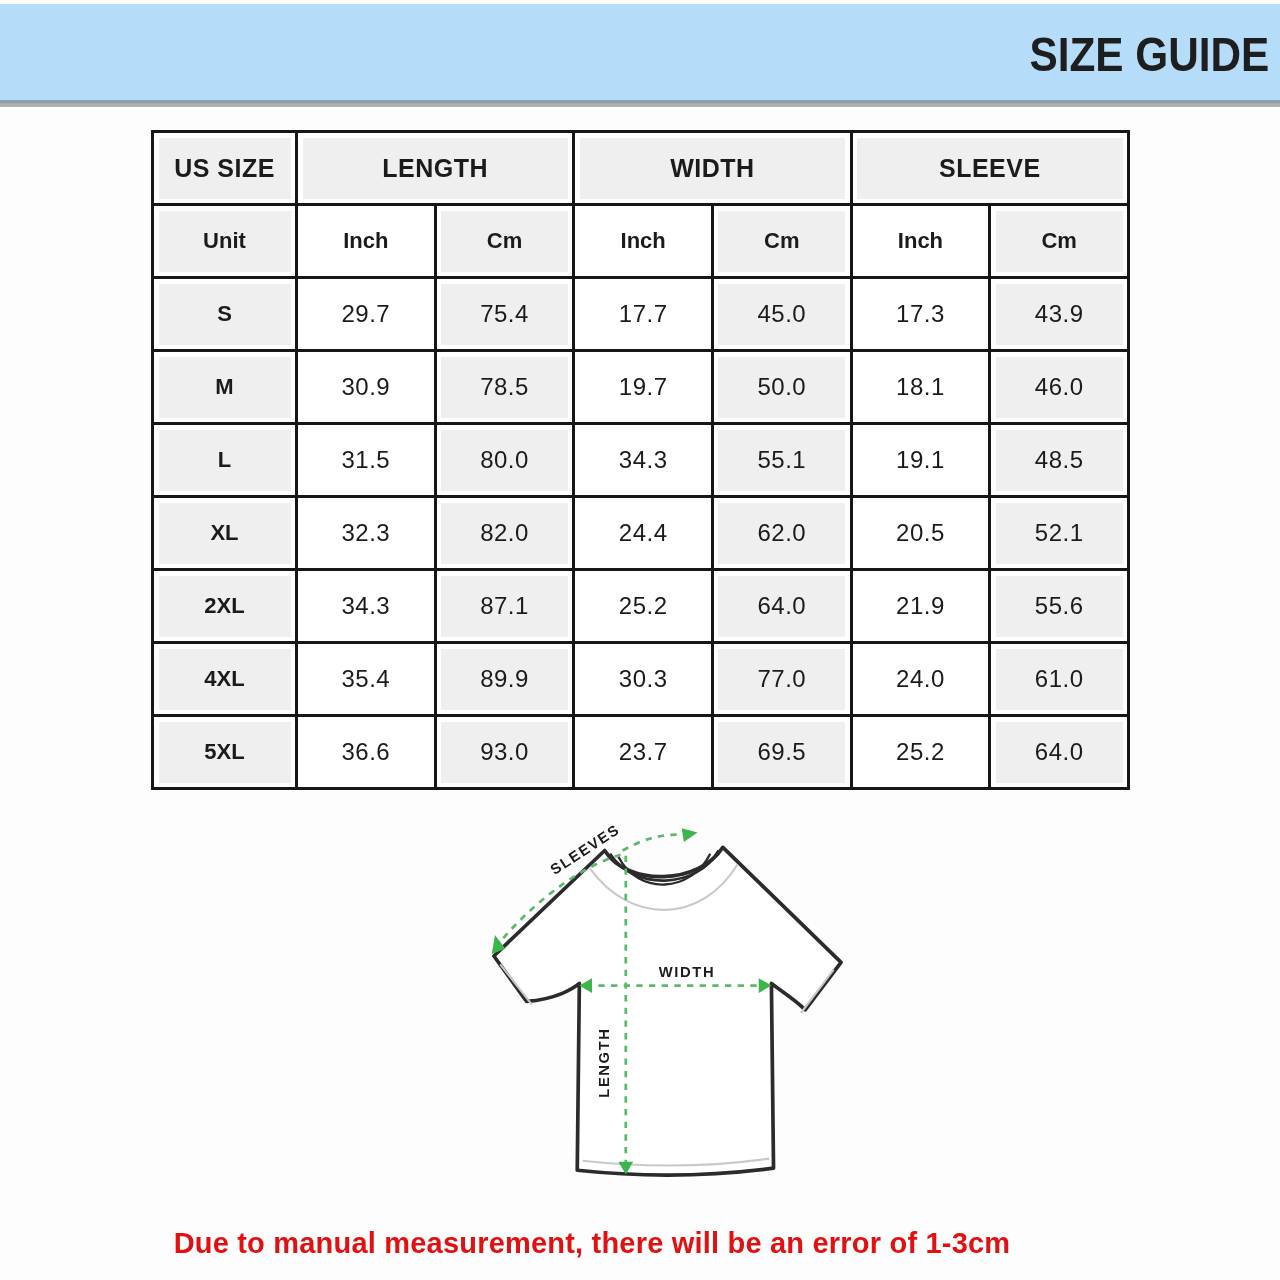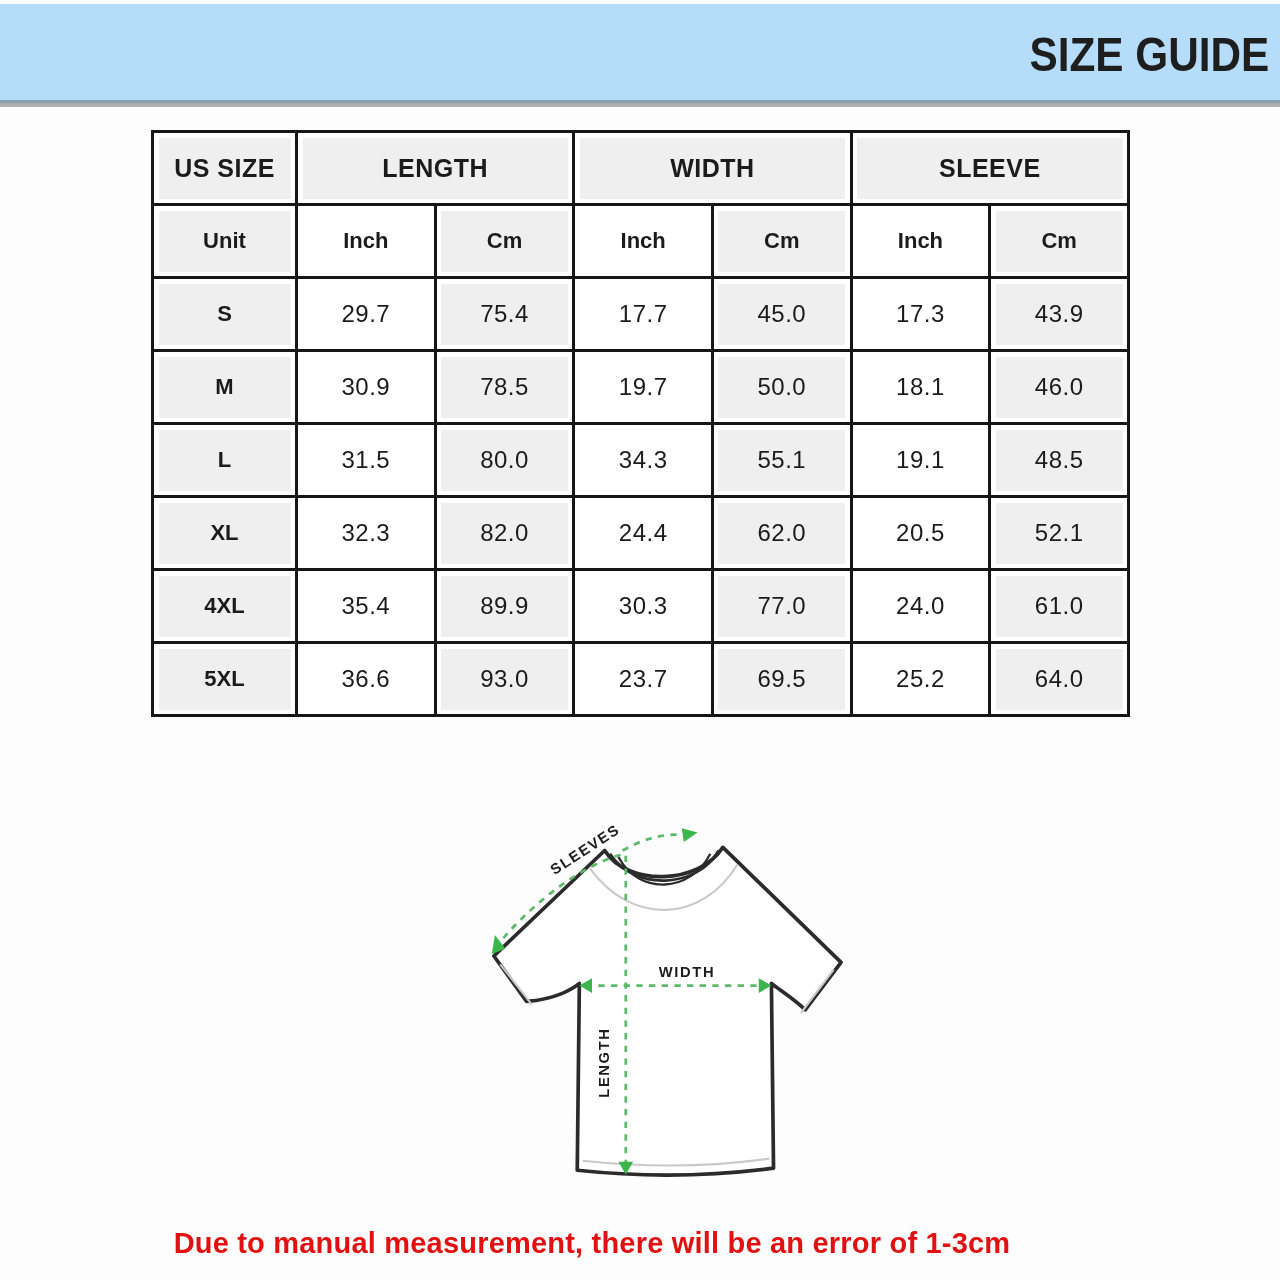--- a/index.html
+++ b/index.html
@@ -114,20 +114,29 @@
   <tr>
     <td class="size shade">XL</td>
     <td class="num">32.3</td>
     <td class="num shade">82.0</td>
     <td class="num">24.4</td>
     <td class="num shade">62.0</td>
     <td class="num">20.5</td>
     <td class="num shade">52.1</td>
   </tr>
   <tr>
+    <td class="size shade">2XL</td>
+    <td class="num">34.3</td>
+    <td class="num shade">87.1</td>
+    <td class="num">25.2</td>
+    <td class="num shade">64.0</td>
+    <td class="num">21.9</td>
+    <td class="num shade">55.6</td>
+  </tr>
+  <tr>
     <td class="size shade">4XL</td>
     <td class="num">35.4</td>
     <td class="num shade">89.9</td>
     <td class="num">30.3</td>
     <td class="num shade">77.0</td>
     <td class="num">24.0</td>
     <td class="num shade">61.0</td>
   </tr>
   <tr>
     <td class="size shade">5XL</td>

